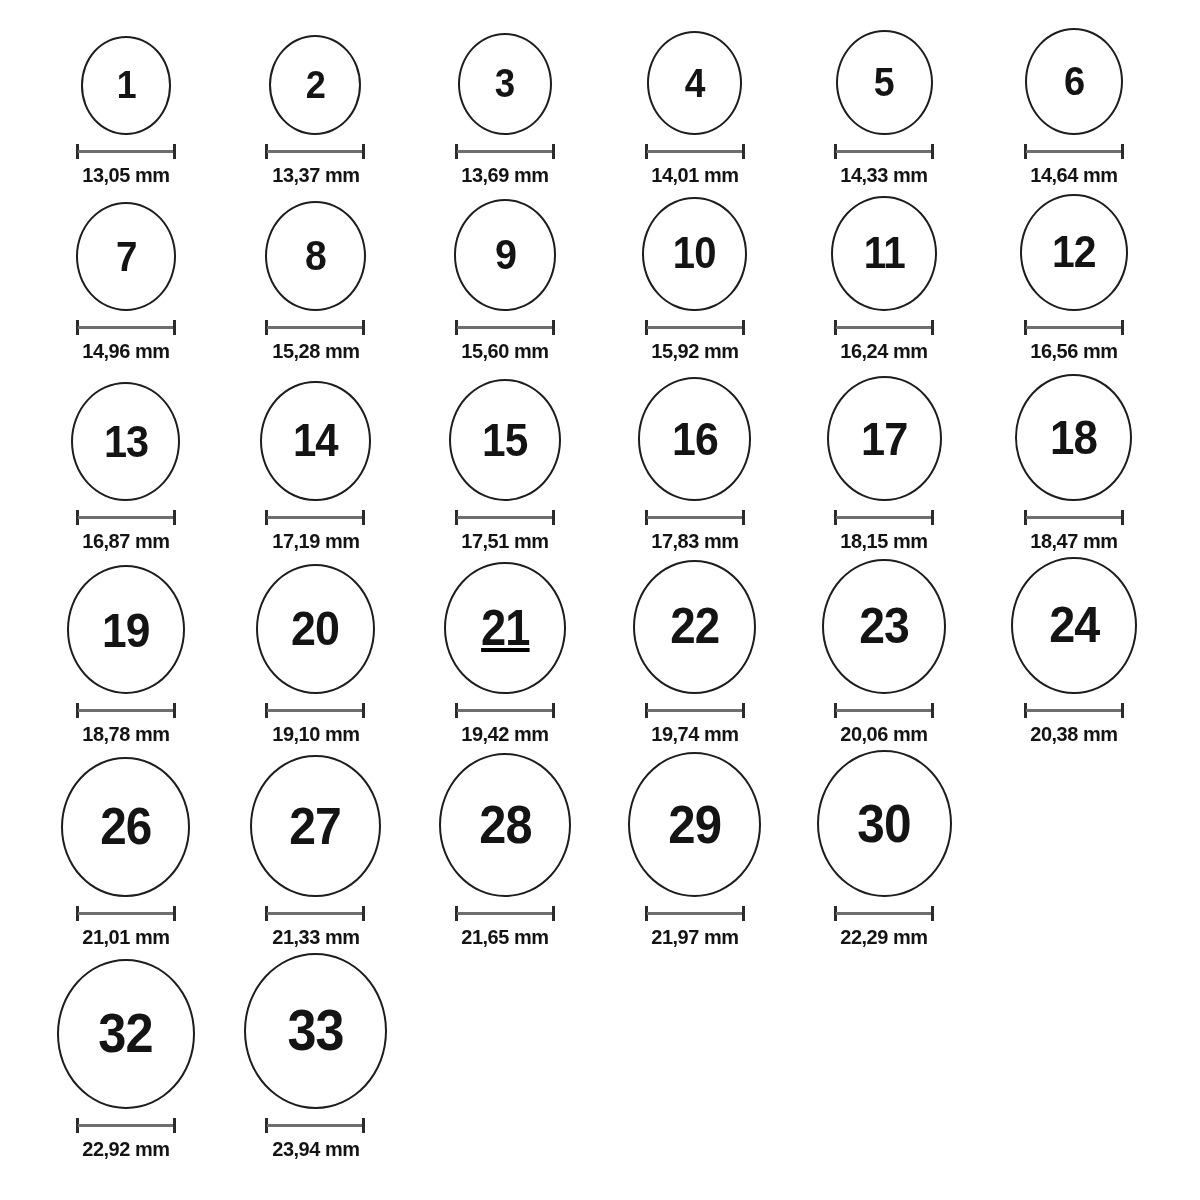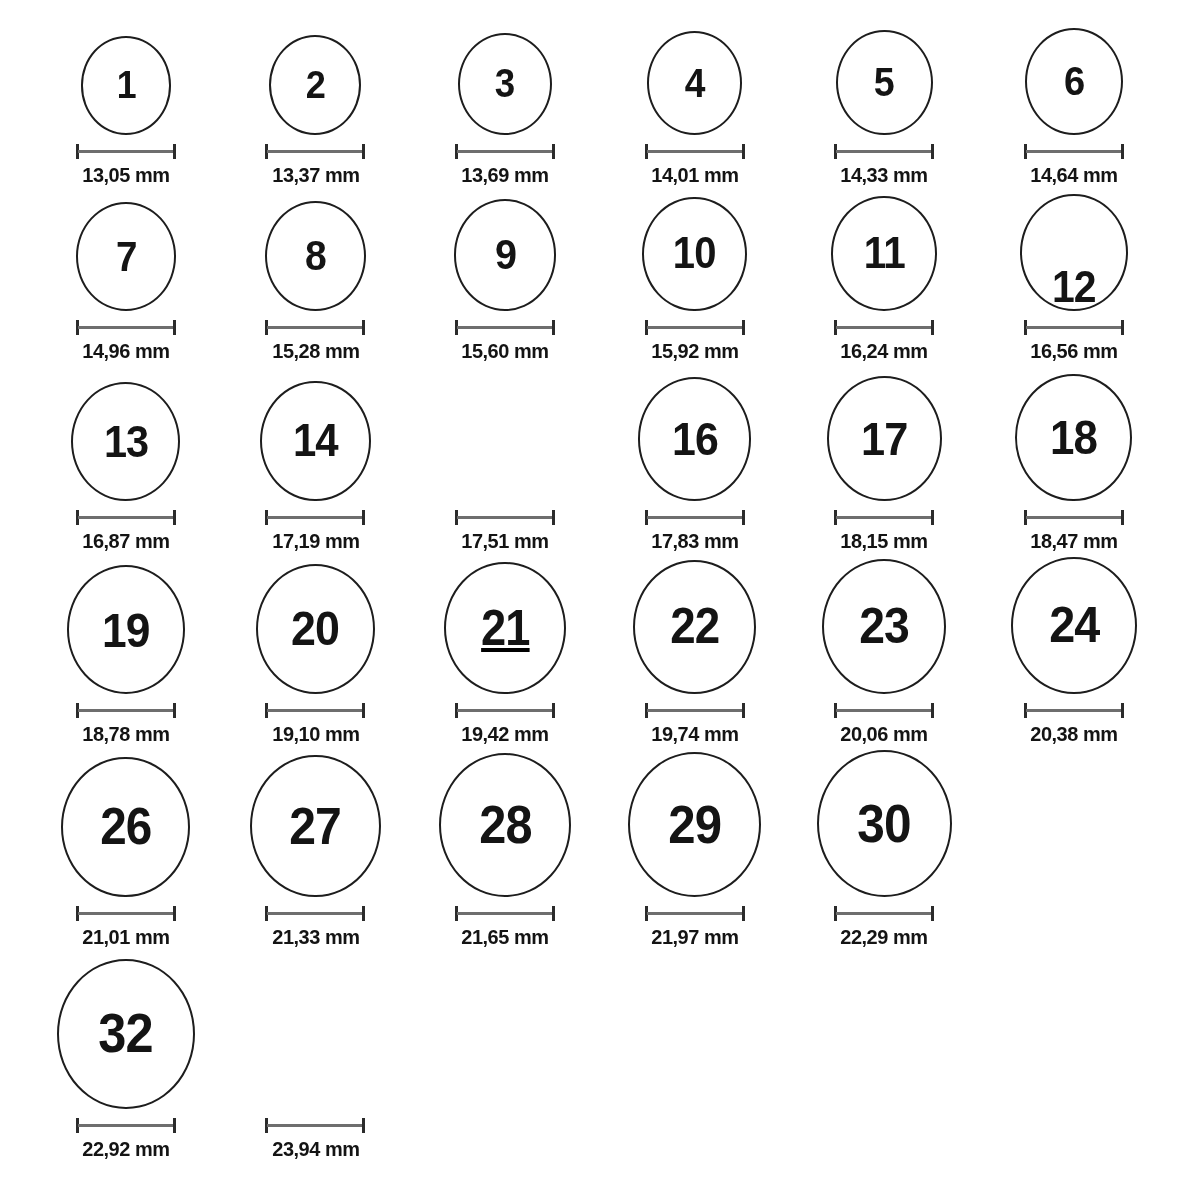--- a/index.html
+++ b/index.html
@@ -204,21 +204,21 @@
     <div class="circle" style="width: 106px; height: 115.5px; justify-content: center;">
       <span class="num" style="font-size: 44px;">11</span>
     </div>
     <div class="measure">
       <span class="bar"></span>
     </div>
     <div class="label">16,24 mm</div>
   </div>
 
   <div class="cell">
-    <div class="circle" style="width: 107.5px; height: 117.2px; align-items: flex-end;">
+    <div class="circle" style="width: 107.5px; height: 117.2px;">
       <span class="num" style="font-size: 44.5px;">12</span>
     </div>
     <div class="measure">
       <span class="bar"></span>
     </div>
     <div class="label">16,56 mm</div>
   </div>
 </div>
     <div class="row" style="height: 190px;">
   <div class="cell">
@@ -235,20 +235,23 @@
     <div class="circle" style="width: 110.5px; height: 120.5px;">
       <span class="num" style="font-size: 45.6px;">14</span>
     </div>
     <div class="measure">
       <span class="bar"></span>
     </div>
     <div class="label">17,19 mm</div>
   </div>
 
   <div class="cell">
+    <div class="circle" style="width: 112px; height: 122.1px;">
+      <span class="num" style="font-size: 46.1px;">15</span>
+    </div>
     <div class="measure">
       <span class="bar"></span>
     </div>
     <div class="label">17,51 mm</div>
   </div>
 
   <div class="cell">
     <div class="circle" style="width: 113.6px; height: 123.8px;">
       <span class="num" style="font-size: 46.6px;">16</span>
     </div>
@@ -397,19 +400,22 @@
     <div class="circle" style="width: 138px; height: 150.4px; align-items: center;">
       <span class="num" style="font-size: 54.9px;">32</span>
     </div>
     <div class="measure">
       <span class="bar"></span>
     </div>
     <div class="label">22,92 mm</div>
   </div>
 
   <div class="cell">
+    <div class="circle" style="width: 142.9px; height: 155.8px;">
+      <span class="num" style="font-size: 56.6px;">33</span>
+    </div>
     <div class="measure">
       <span class="bar"></span>
     </div>
     <div class="label">23,94 mm</div>
   </div>
 </div>
   </main>
 
 </body></html>

